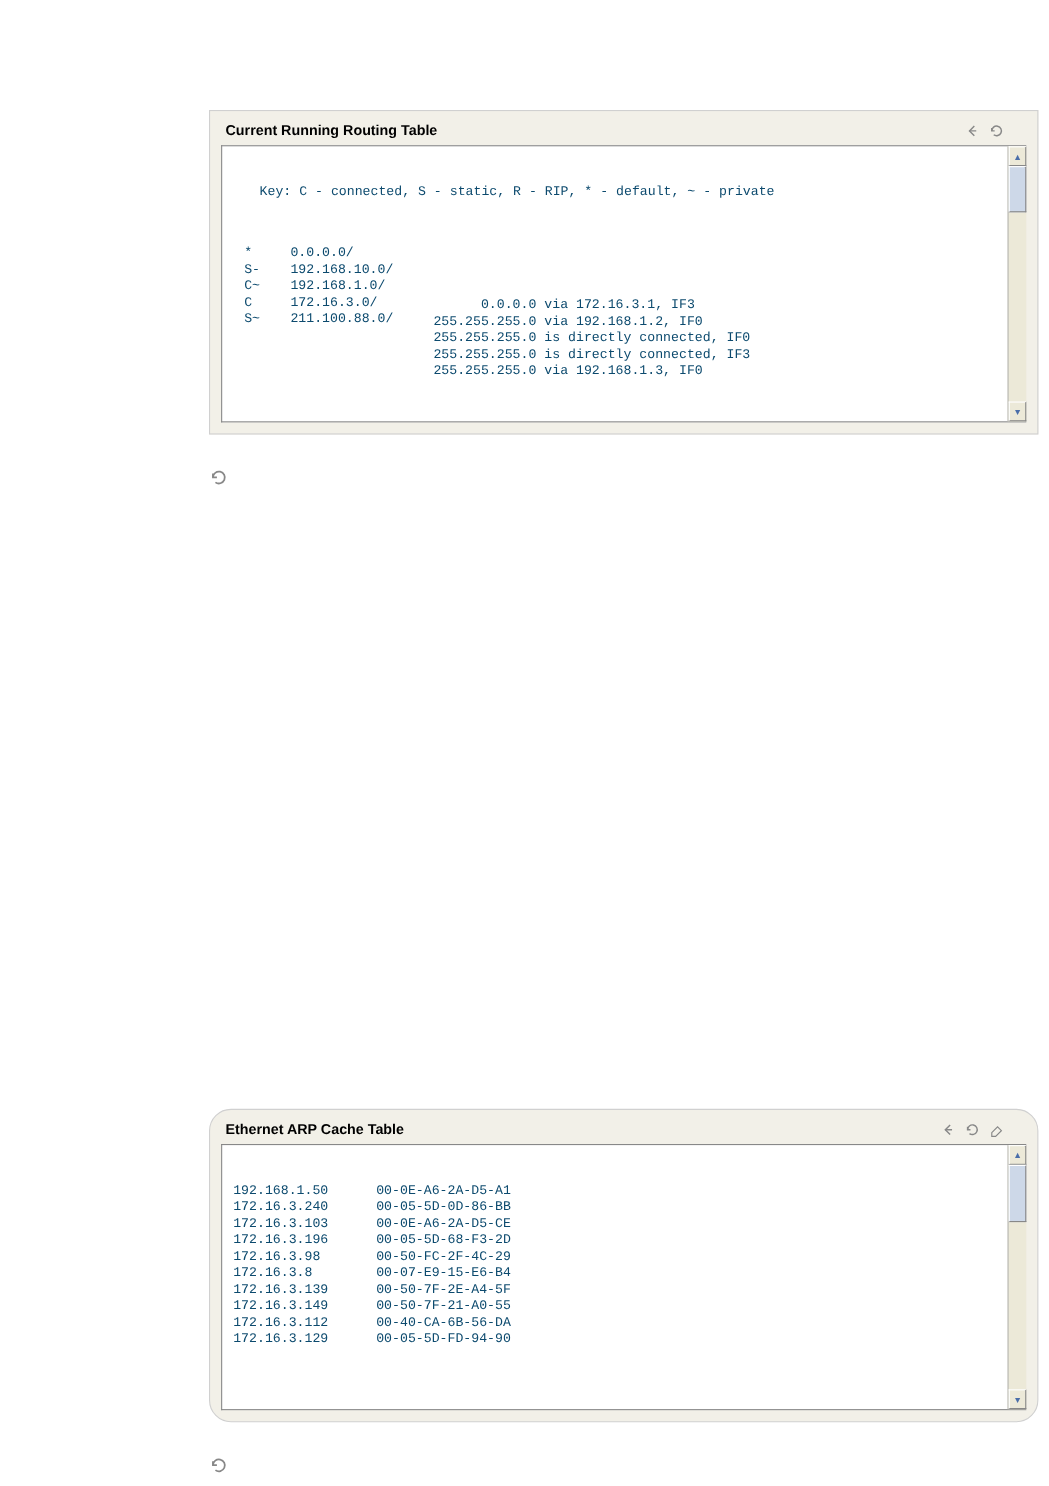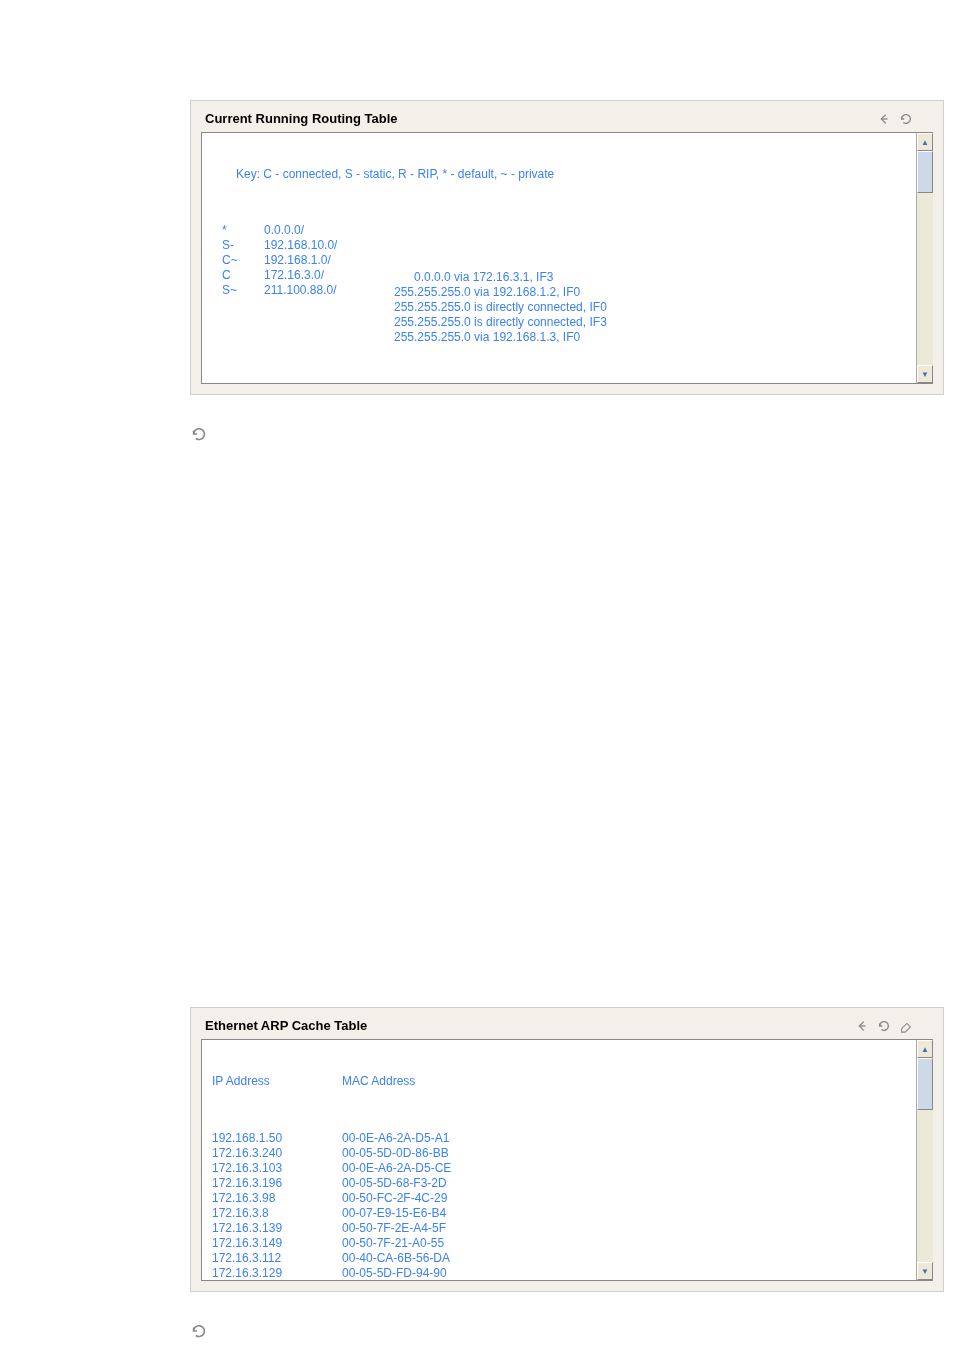--- a/index.html
+++ b/index.html
@@ -44,23 +44,23 @@
     .panel-content {
       border: 1px solid #888;
       border-right: none;
       background: #ffffff;
       position: relative;
       display: flex;
     }
     .content-area {
       flex: 1;
       padding: 6px 10px;
-      font-family: Liberation Sans, sans-serif;
+      font-family: Liberation Mono, monospace;
       font-size: 12px;
-      color: #3b82f6;
+      color: #0c4a6e;
       white-space: pre;
       overflow: hidden;
     }
     .routing-content {
       height: 238px;
     }
     .arp-content {
       height: 228px;
     }
     .scrollbar {
@@ -94,20 +94,21 @@
       border-right-color: #888;
       border-bottom-color: #888;
       width: 14px;
       margin: 0 auto;
     }
     .panel1 {
       margin-top: 100px;
     }
     .panel2 {
       margin-top: 560px;
+      border-radius: 20px;
     }
     .refresh-block {
       margin-left: 190px;
       margin-top: 30px;
     }
     .refresh-icon {
       width: 18px;
       height: 18px;
       display: inline-block;
     }
@@ -214,24 +215,20 @@
       <span class="icon">
         <svg viewBox="0 0 16 16">
             <path d="M3 11 L9 5 L13 9 L7 15 L3 15 Z" stroke="#888" stroke-width="1.2" fill="none"></path>
           </svg>
       </span>
     </span>
   </div>
   <div class="panel-content-wrapper">
     <div class="panel-content">
       <div class="content-area arp-content">
-        <div class="arp-row arp-header-row">
-          <span class="arp-ip">IP Address</span>
-          <span class="arp-mac">MAC Address</span>
-        </div>
         <div id="arp-rows"><div class="arp-row"><span class="arp-ip">192.168.1.50</span><span class="arp-mac">00-0E-A6-2A-D5-A1</span></div><div class="arp-row"><span class="arp-ip">172.16.3.240</span><span class="arp-mac">00-05-5D-0D-86-BB</span></div><div class="arp-row"><span class="arp-ip">172.16.3.103</span><span class="arp-mac">00-0E-A6-2A-D5-CE</span></div><div class="arp-row"><span class="arp-ip">172.16.3.196</span><span class="arp-mac">00-05-5D-68-F3-2D</span></div><div class="arp-row"><span class="arp-ip">172.16.3.98</span><span class="arp-mac">00-50-FC-2F-4C-29</span></div><div class="arp-row"><span class="arp-ip">172.16.3.8</span><span class="arp-mac">00-07-E9-15-E6-B4</span></div><div class="arp-row"><span class="arp-ip">172.16.3.139</span><span class="arp-mac">00-50-7F-2E-A4-5F</span></div><div class="arp-row"><span class="arp-ip">172.16.3.149</span><span class="arp-mac">00-50-7F-21-A0-55</span></div><div class="arp-row"><span class="arp-ip">172.16.3.112</span><span class="arp-mac">00-40-CA-6B-56-DA</span></div><div class="arp-row"><span class="arp-ip">172.16.3.129</span><span class="arp-mac">00-05-5D-FD-94-90</span></div></div>
       </div>
       <div class="scrollbar">
         <div class="scroll-arrow">▲</div>
         <div class="scroll-track">
           <div class="scroll-thumb" style="height:50px;margin-top:0;"></div>
         </div>
         <div class="scroll-arrow">▼</div>
       </div>
     </div>

